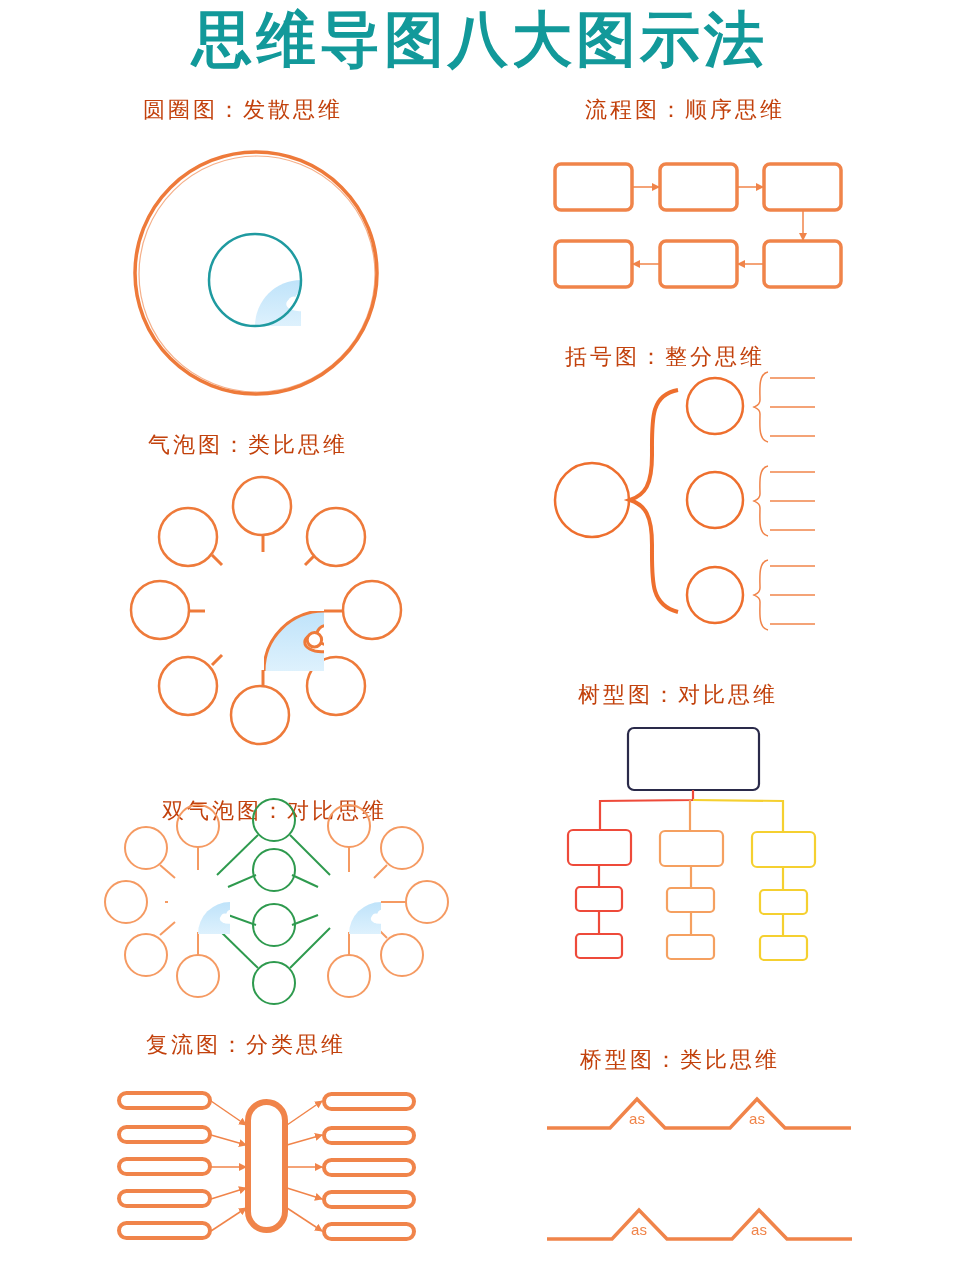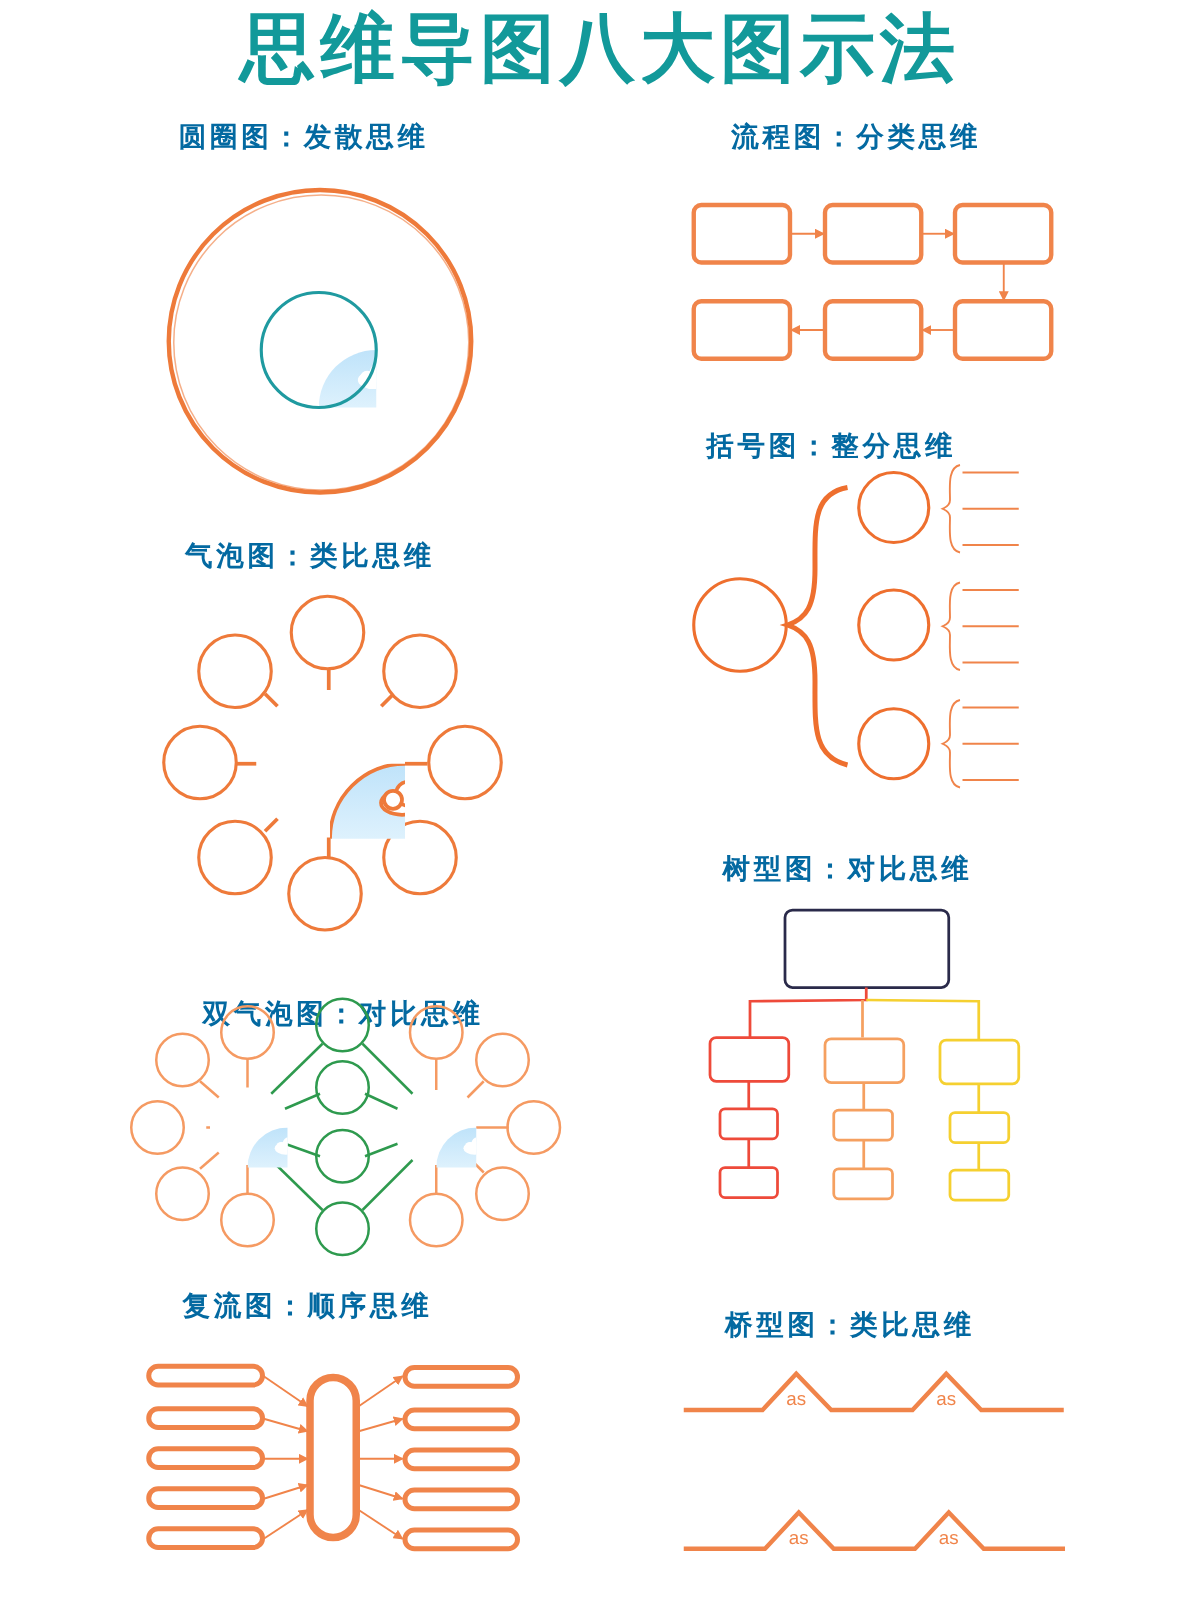--- a/index.html
+++ b/index.html
@@ -1,33 +1,33 @@
 <!DOCTYPE html>
 <html><head>
 <meta charset="utf-8">
 <style>
   html, body { margin:0; padding:0; background:#ffffff; }
   body { width:960px; height:1280px; position:relative; overflow:hidden; font-family:"DejaVu Sans", sans-serif; }
   .title { position:absolute; left:0; top:2px; width:960px; text-align:center; font-size:60px; font-weight:bold; color:#12999a; letter-spacing:4px; line-height:74px; }
-  .label { position:absolute; font-size:22px; font-weight:bold; color:#0369a1; letter-spacing:3px; white-space:nowrap; }
+  .label { position:absolute; font-size:22px; font-weight:normal; color:#c2410c; letter-spacing:3px; white-space:nowrap; }
   svg.canvas { position:absolute; left:0; top:0; }
   .bridge-text { font-family:"Liberation Sans", sans-serif; font-size:15px; fill:#f0844a; }
 </style>
 </head>
 <body>
 
 <div class="title">思维导图八大图示法</div>
 
 <div class="label" style="left:143px;top:95px;">圆圈图：发散思维</div>
-<div class="label" style="left:585px;top:95px;">流程图：分类思维</div>
+<div class="label" style="left:585px;top:95px;">流程图：顺序思维</div>
 <div class="label" style="left:565px;top:320px;margin-top:22px;">括号图：整分思维</div>
 <div class="label" style="left:148px;top:430px;">气泡图：类比思维</div>
 <div class="label" style="left:162px;top:796px;">双气泡图：对比思维</div>
 <div class="label" style="left:578px;top:680px;">树型图：对比思维</div>
-<div class="label" style="left:146px;top:1030px;">复流图：顺序思维</div>
+<div class="label" style="left:146px;top:1030px;">复流图：分类思维</div>
 <div class="label" style="left:580px;top:1045px;">桥型图：类比思维</div>
 
 <svg class="canvas" width="960" height="1280" viewBox="0 0 960 1280">
   <defs>
     <linearGradient id="sky" x1="0" y1="0" x2="0" y2="1">
       <stop offset="0" stop-color="#bfe3fa"></stop>
       <stop offset="0.7" stop-color="#eaf7fe"></stop>
       <stop offset="1" stop-color="#f2fbff"></stop>
     </linearGradient>
     <marker id="arrow" markerWidth="8" markerHeight="8" refX="7" refY="4" orient="auto" markerUnits="userSpaceOnUse">

